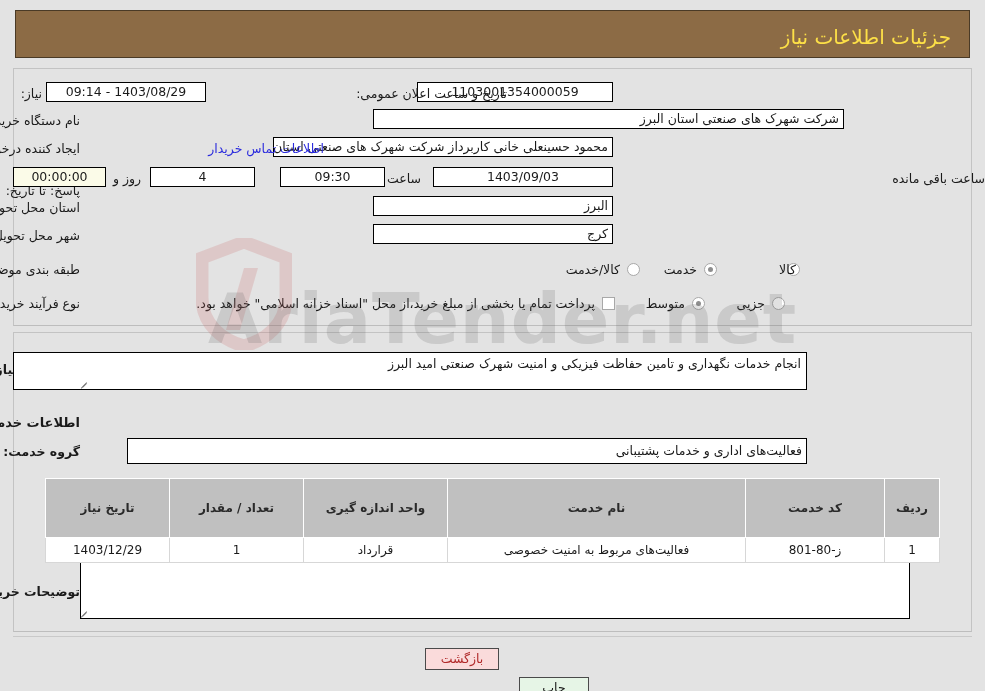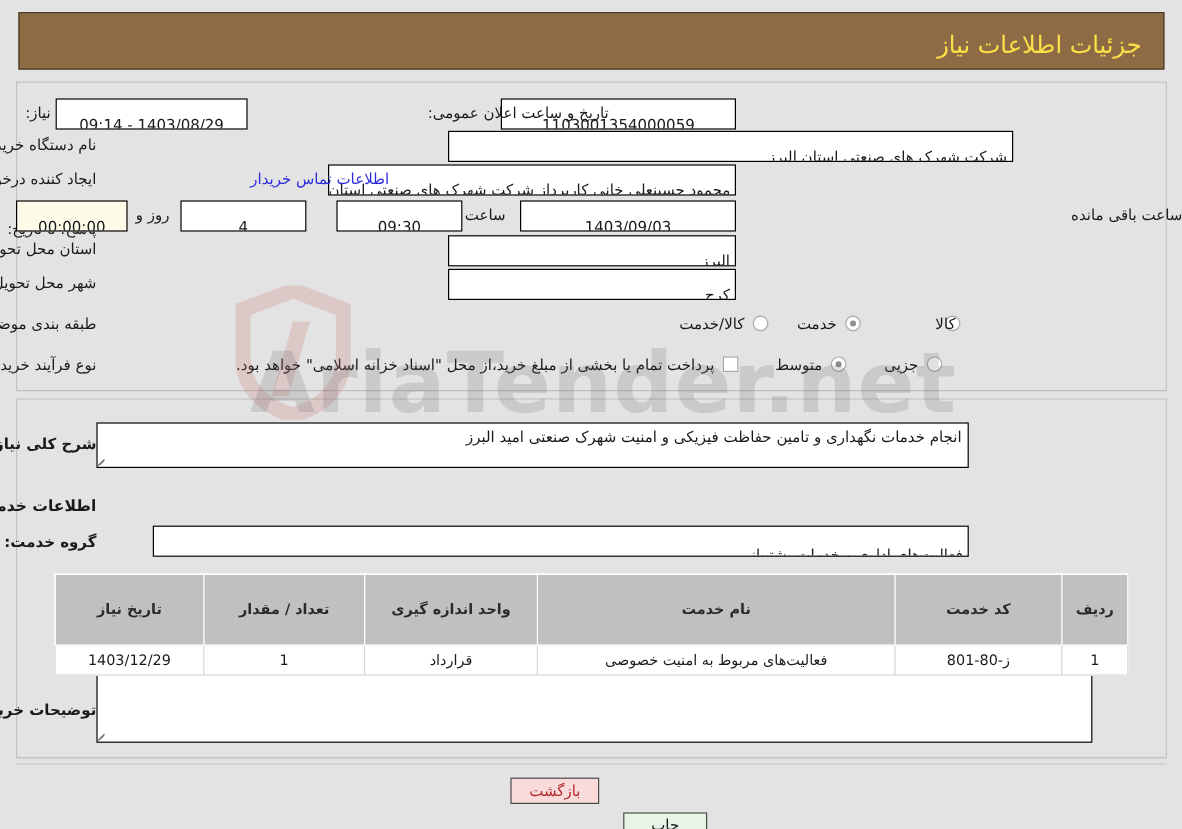--- a/index.html
+++ b/index.html
@@ -95,21 +95,21 @@
   }
   .lbl-b { font-weight: bold; }
   .fld {
     position: absolute;
     box-sizing: border-box;
     background: #ffffff;
     border: 1px solid #000000;
     font-family: "DejaVu Sans", "Liberation Sans", sans-serif;
     font-size: 12.5px;
     color: #1a1a1a;
-    padding: 12px 4px;
+    padding: 0 4px;
     height: 20px;
     line-height: 18px;
     white-space: nowrap;
     overflow: hidden;
   }
   .fld.center { text-align: center; }
   .fld.rtl    { text-align: right; }
   .fld.cream  { background: #fbfbe8; text-align: center; }
 
   .link {
@@ -281,21 +281,21 @@
 <span class="radio" style="right:200px; top:297px;"></span>
 <div class="lbl" style="right:220px; top:296px;">جزیی</div>
 <span class="radio on" style="right:280px; top:297px;"></span>
 <div class="lbl" style="right:300px; top:296px;">متوسط</div>
 <span class="chk" style="right:370px; top:297px;"></span>
 <div class="lbl" style="right:390px; top:296px;">پرداخت تمام یا بخشی از مبلغ خرید،از محل "اسناد خزانه اسلامی" خواهد بود.</div>
 
 <div class="panel" id="panel-mid"></div>
 
 <div class="lbl lbl-b" style="right:905px; top:362px;">شرح کلی نیاز:</div>
-<div class="ta" style="right:178px; top:352px; width:727px; height:38px;">انجام خدمات نگهداری و تامین حفاظت فیزیکی و امنیت شهرک صنعتی امید البرز</div>
+<div class="ta" style="right:178px; top:352px; width:794px; height:38px;">انجام خدمات نگهداری و تامین حفاظت فیزیکی و امنیت شهرک صنعتی امید البرز</div>
 <span class="grip" style="right:896px; top:378px;"></span>
 
 <div class="section-head" style="right:905px; top:415px;">اطلاعات خدمات مورد نیاز</div>
 
 <div class="lbl lbl-b" style="right:905px; top:444px;">گروه خدمت:</div>
 <div class="fld rtl" style="right:178px; top:438px; width:680px; height:26px; line-height:24px;">فعالیت‌های اداری و خدمات پشتیبانی</div>
 
 <table id="service-table">
   <thead>
     <tr>

